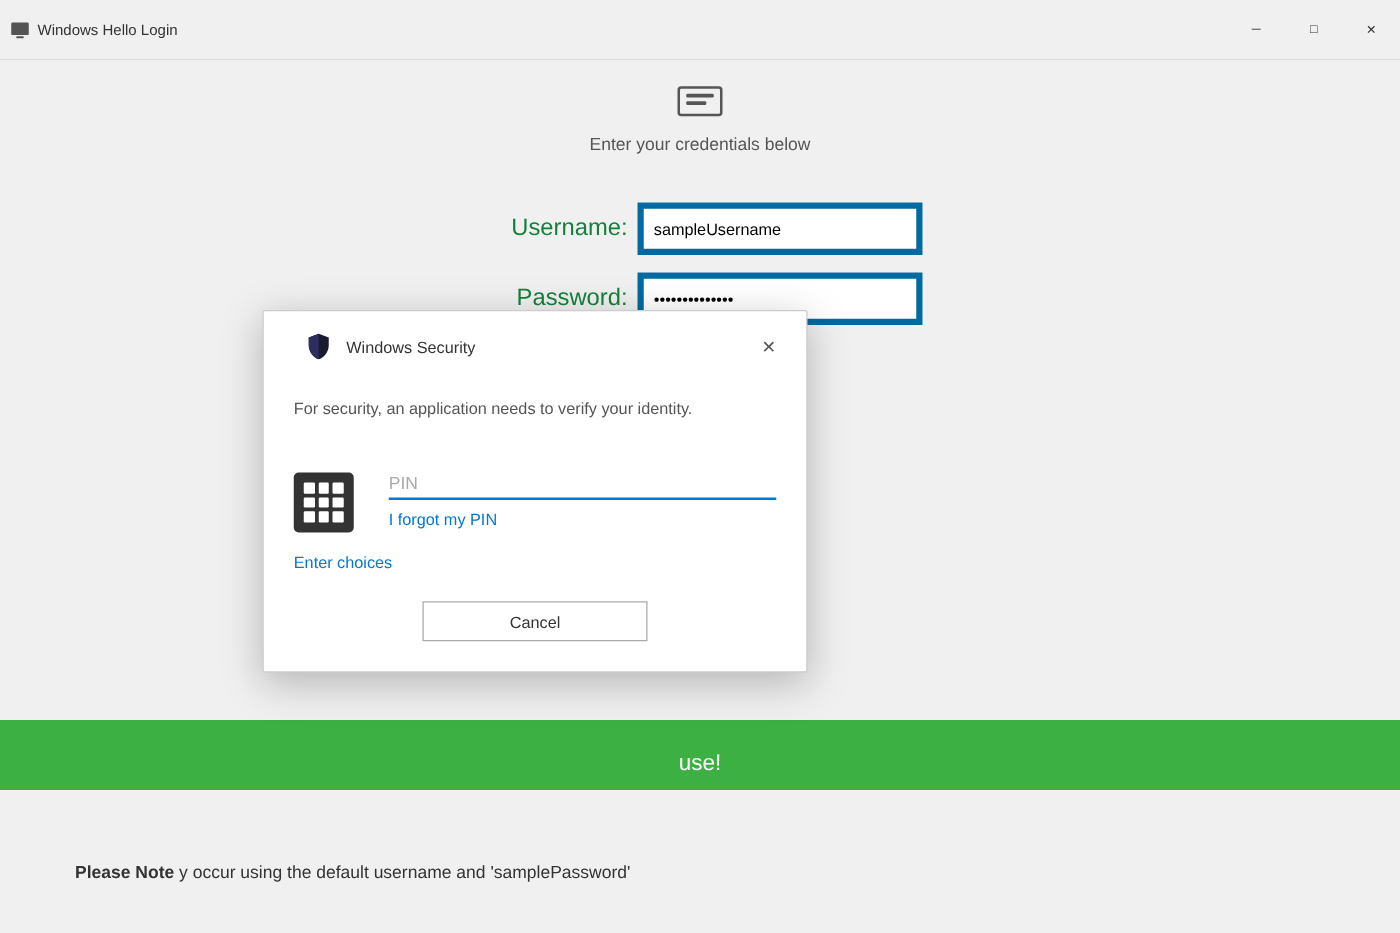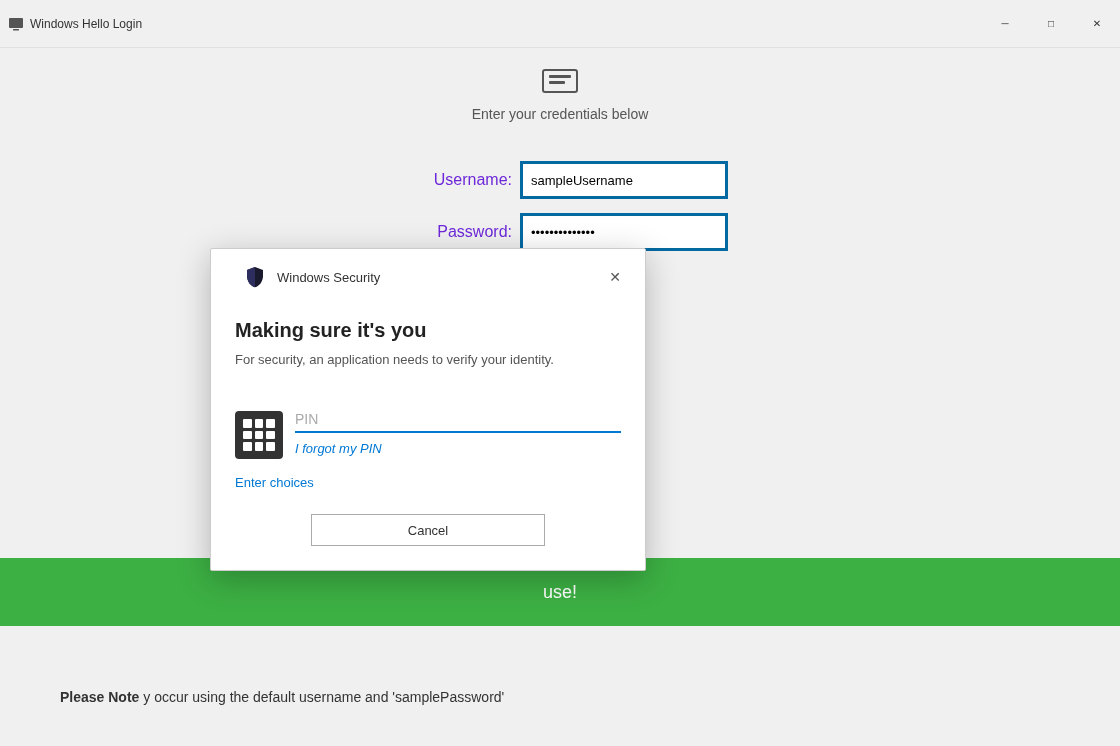--- a/index.html
+++ b/index.html
@@ -87,42 +87,42 @@
       margin-bottom: 39px;
     }
 
     .form-row {
       display: flex;
       align-items: center;
       margin-bottom: 14px;
     }
 
     .form-label {
-      font-size: 16px;
-      color: #6d28d9;
+      font-size: 19px;
+      color: #15803d;
       text-align: right;
       width: 120px;
       margin-right: 8px;
     }
 
     .form-input {
-      width: 208px;
+      width: 228px;
       height: 28px;
-      border: 3px solid #0369a1;
+      border: 5px solid #0369a1;
       background: white;
       padding: 16px 8px;
       font-size: 13px;
       font-family: 'Segoe UI', Arial, sans-serif;
       outline: none;
     }
 
     
     .green-banner {
       position: absolute;
-      bottom: 136px;
+      bottom: 118px;
       left: 0;
       right: 0;
       background: #3cb043;
       height: 68px;
       display: flex;
       align-items: center;
       justify-content: center;
     }
 
     .green-banner-text {
@@ -215,21 +215,21 @@
 
     .dialog-description {
       font-size: 13px;
       color: #555;
       margin-bottom: 20px;
     }
 
     .pin-row {
       display: flex;
       align-items: flex-start;
-      gap: 12px;
+      gap: 28px;
       margin-bottom: 8px;
       margin-top: 40px;
     }
 
     
     .pin-pad-icon {
       width: 48px;
       height: 48px;
       background: #333;
       border-radius: 4px;
@@ -268,40 +268,39 @@
       color: #aaa;
     }
 
     .forgot-pin-link {
       color: #0078d4;
       font-size: 13px;
       text-decoration: none;
       cursor: pointer;
       margin-top: 8px;
       display: inline-block;
-      font-style: italic;
     }
 
     .more-choices-link {
       color: #0078d4;
       font-size: 13px;
       text-decoration: none;
       cursor: pointer;
       display: block;
       margin: 16px 0 20px 0;
     }
 
     .dialog-footer {
       display: flex;
       justify-content: center;
       padding-top: 4px;
     }
 
     .cancel-btn {
-      width: 234px;
+      width: 180px;
       height: 32px;
       background: white;
       border: 1px solid #aaa;
       cursor: pointer;
       font-size: 13px;
       font-family: 'Segoe UI', Arial, sans-serif;
       color: #333;
     }
   </style>
 </head>
@@ -366,21 +365,20 @@
       <svg class="windows-shield" viewBox="0 0 24 24" fill="none" xmlns="http://www.w3.org/2000/svg">
         <path d="M12 2L4 5v6c0 5.25 3.5 10.15 8 11.35C16.5 21.15 20 16.25 20 11V5L12 2z" fill="#1a1a2e"></path>
         <path d="M12 2L4 5v6c0 5.25 3.5 10.15 8 11.35V2z" fill="#2d2d5e"></path>
       </svg>
       <span class="dialog-header-title">Windows Security</span>
     </div>
     <button class="dialog-close-btn">✕</button>
   </div>
 
   <div class="dialog-body">
-    <h2 class="dialog-main-title">Making sure it's you</h2>
     <p class="dialog-description">For security, an application needs to verify your identity.</p>
 
     <div class="pin-row">
 
       <div class="pin-pad-icon">
         <div class="pin-dot"></div>
         <div class="pin-dot"></div>
         <div class="pin-dot"></div>
         <div class="pin-dot"></div>
         <div class="pin-dot"></div>

